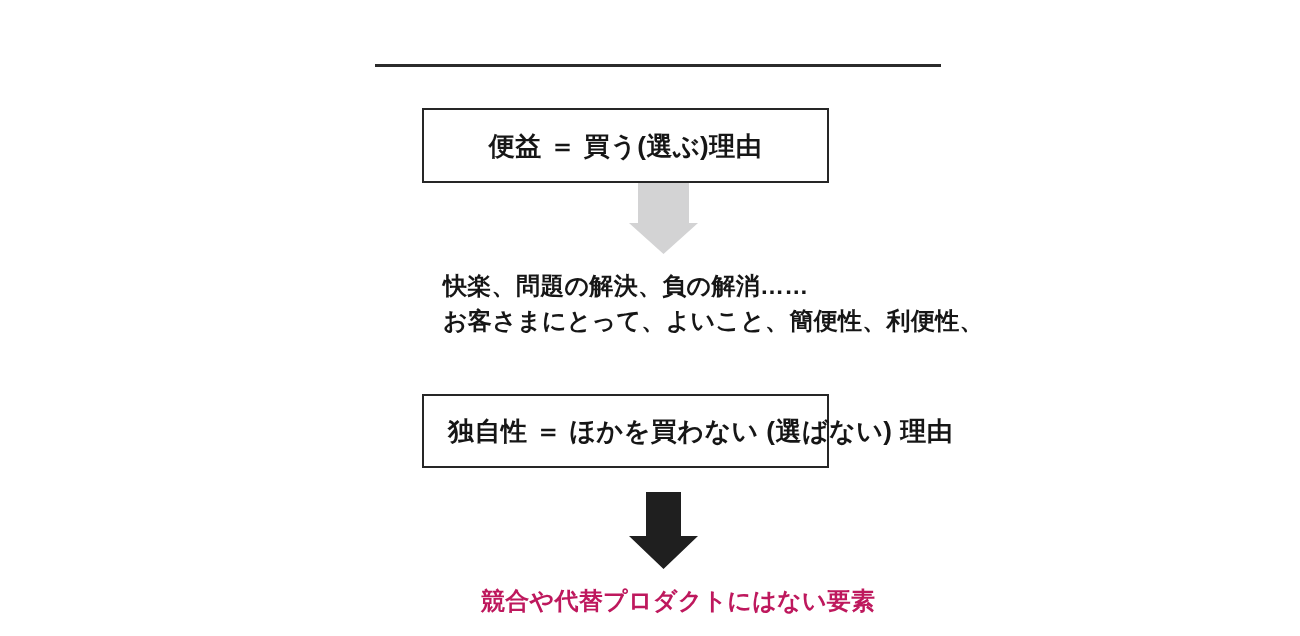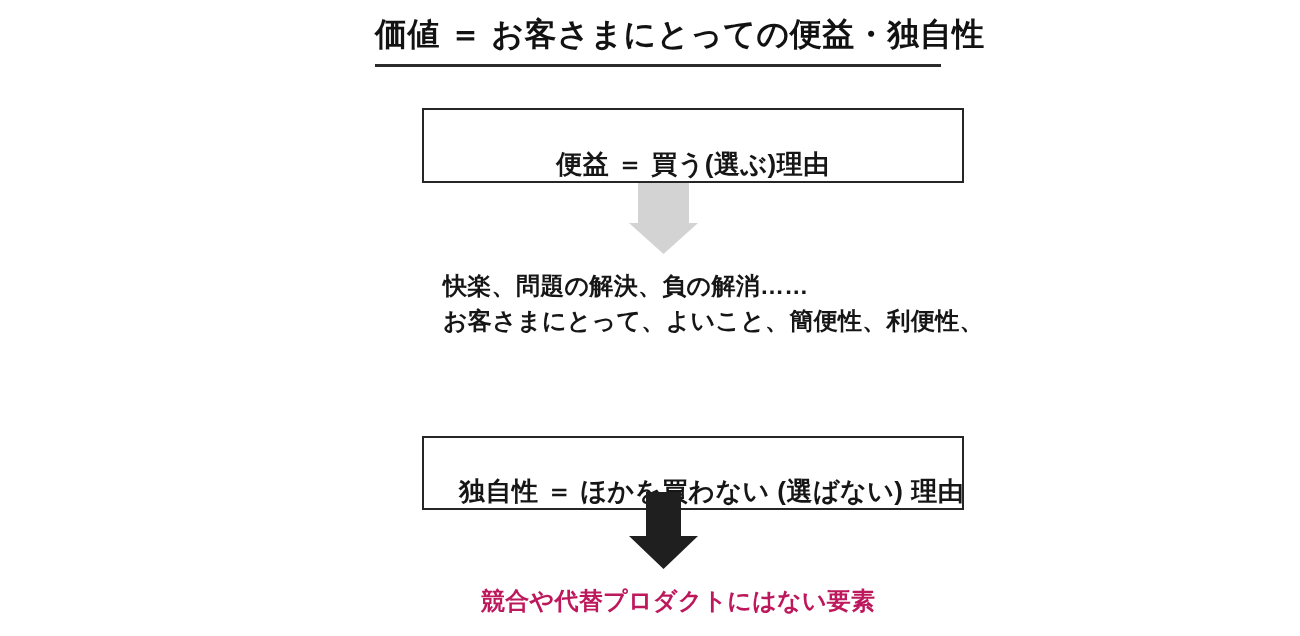--- a/index.html
+++ b/index.html
@@ -41,37 +41,37 @@
     top: 64px;
     width: 566px;
     height: 3px;
     background: #2b2b2b;
   }
 
   
   .box {
     position: absolute;
     left: 422px;
-    width: 542px;
+    width: 407px;
     box-sizing: border-box;
     border: 2px solid #262626;
     background: #ffffff;
     display: flex;
-    align-items: flex-end;
+    align-items: center;
   }
   .box-1 {
     top: 108px;
     height: 75px;
     justify-content: center;
   }
   .box-2 {
-    top: 436px;
+    top: 394px;
     height: 74px;
     justify-content: flex-start;
-    padding-left: 35px;
+    padding-left: 24px;
   }
   .box-text {
     font-size: 26px;
     line-height: 34px;
     font-weight: 700;
     letter-spacing: 0.5px;
     color: #161616;
     white-space: nowrap;
   }
 
@@ -115,21 +115,20 @@
     letter-spacing: 0.3px;
     color: #be185d;
     white-space: nowrap;
   }
 </style>
 </head>
 <body>
 
 <div class="canvas">
 
-  <div class="title">価値 ＝ お客さまにとっての便益・独自性</div>
   <div class="title-rule"></div>
 
   <div class="box box-1">
     <span class="box-text">便益 ＝ 買う(選ぶ)理由</span>
   </div>
 
   <div class="arrow arrow-1">
     <svg viewBox="0 0 69 71" preserveAspectRatio="none" aria-hidden="true">
       <polygon points="9,0 60,0 60,40 69,40 34.5,71 0,40 9,40" fill="#d3d3d4"></polygon>
     </svg>

